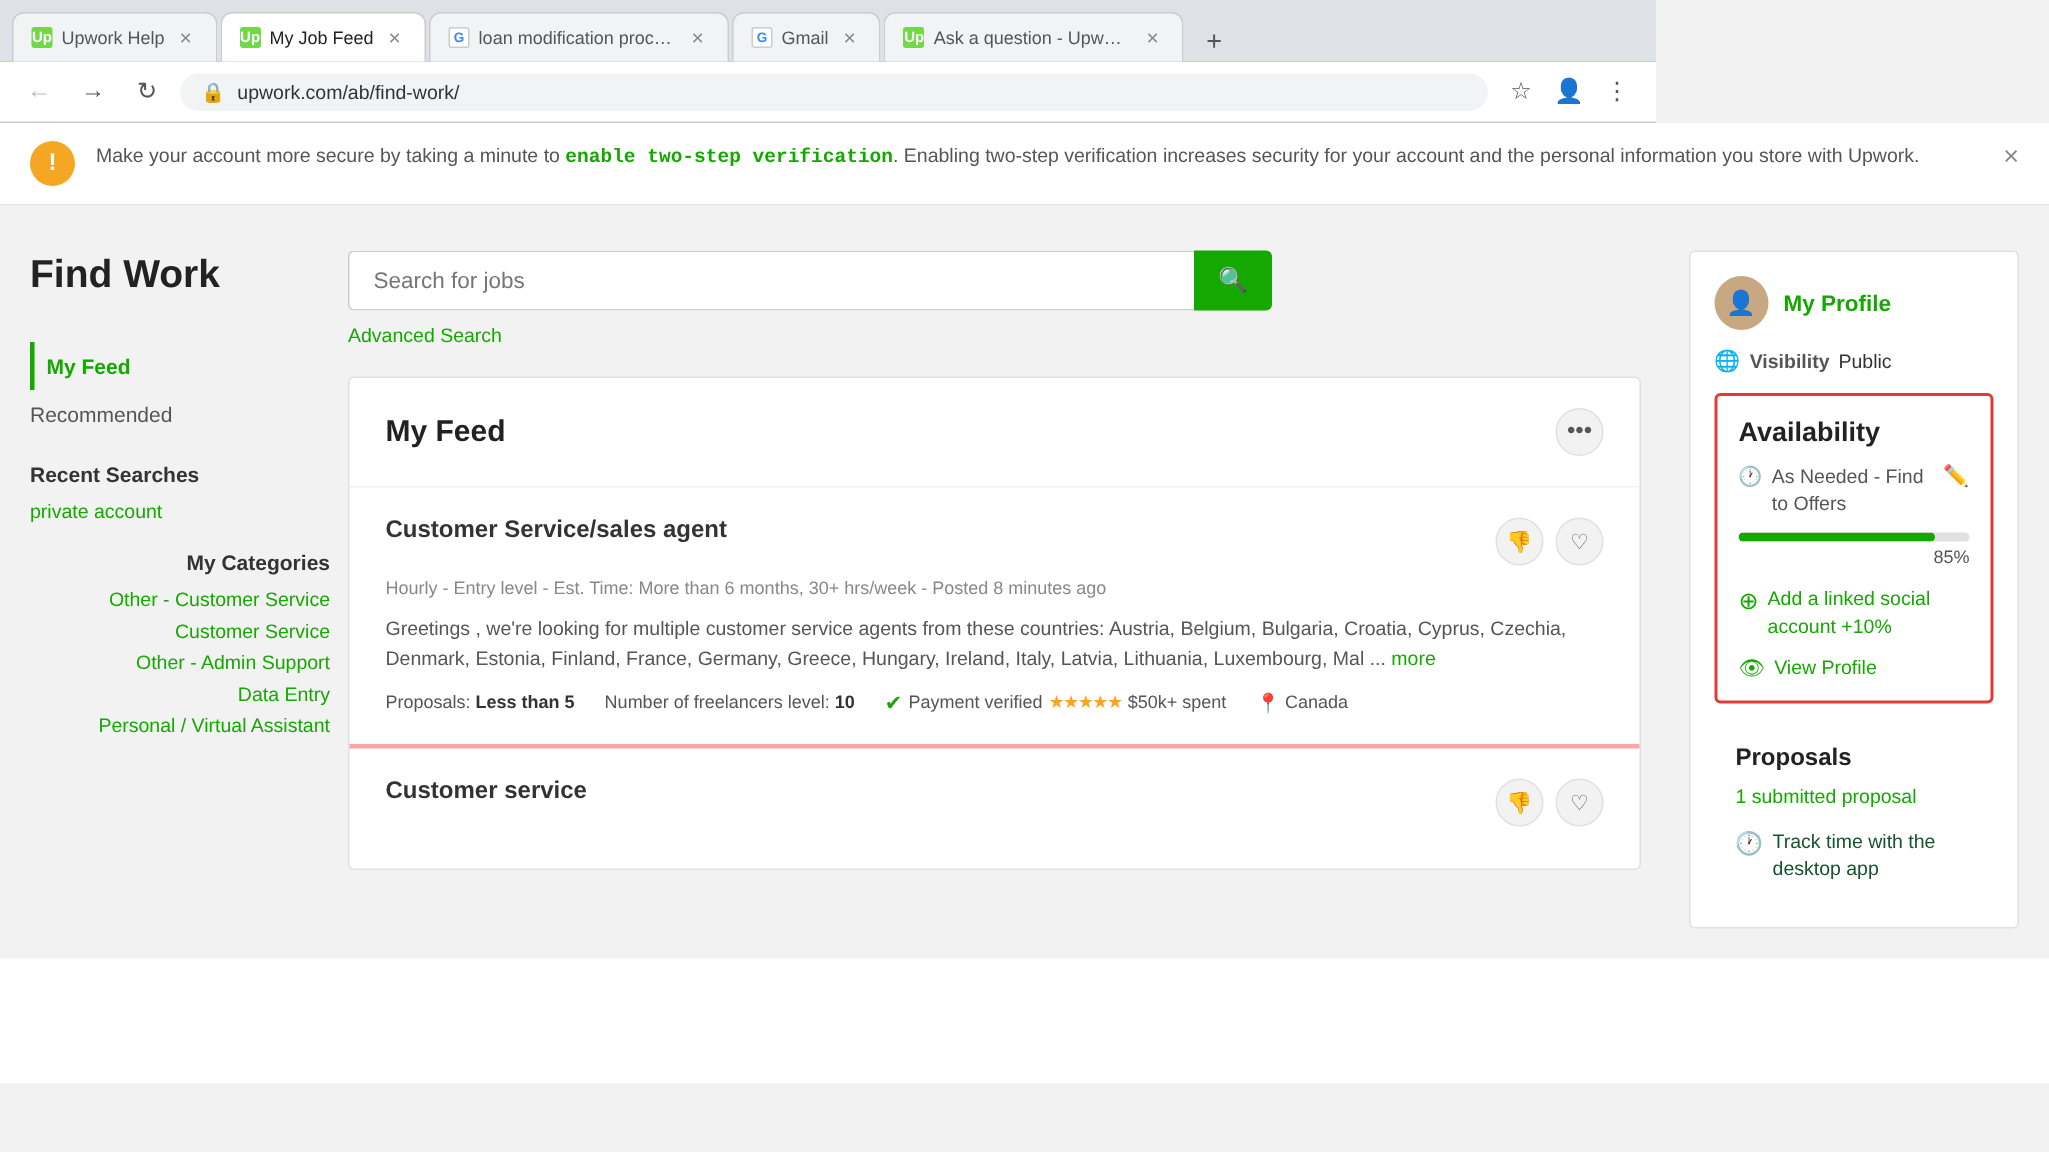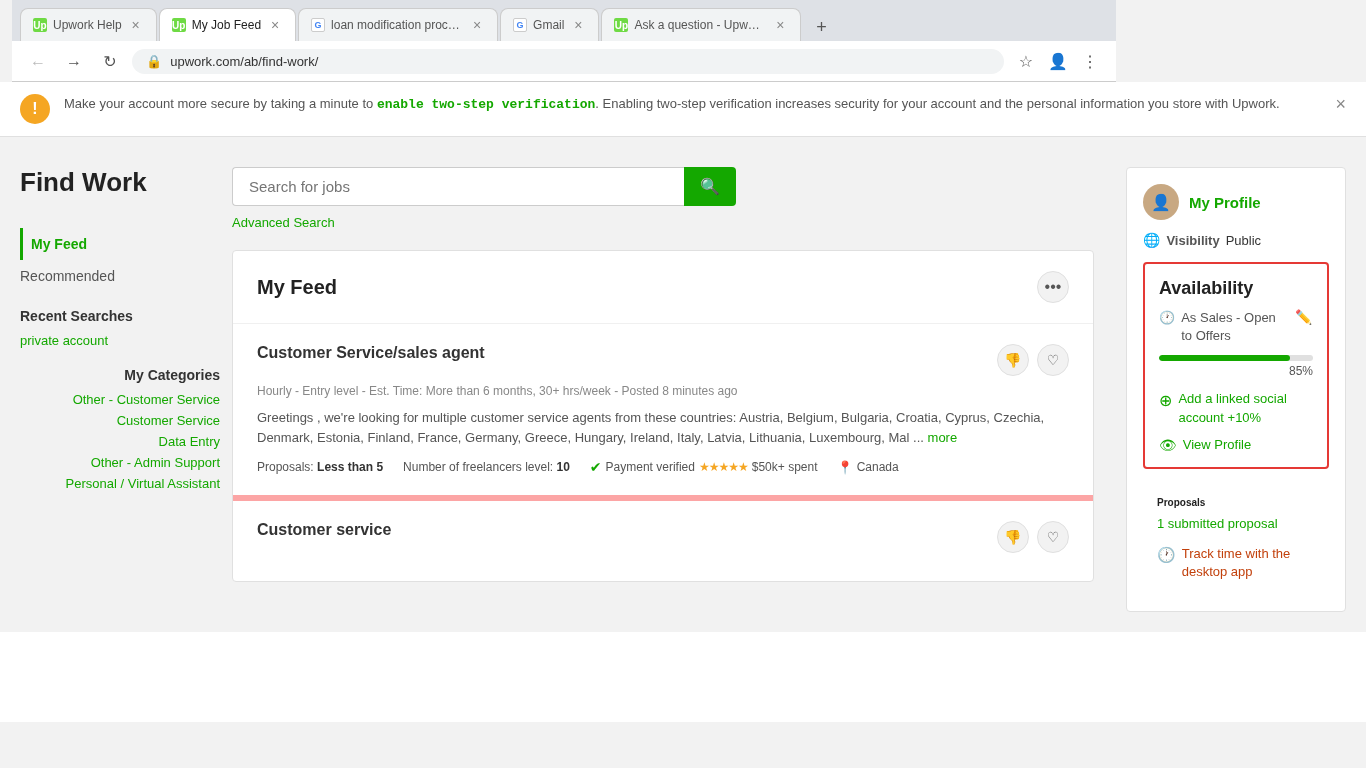--- a/index.html
+++ b/index.html
@@ -1,19 +1,19 @@
 <!DOCTYPE html>
 <html><head>
   <meta charset="utf-8">
   <style>
     * { box-sizing: border-box; margin: 0; padding: 0; }
     body { font-family: 'Segoe UI', Arial, sans-serif; background: #f2f2f2; font-size: 14px; color: #333; }
 
     
-    .browser-chrome { background: #1d4ed8; width: 1104px; margin-left: 12px; }
+    .browser-chrome { background: #1d4ed8; width: 1104px; }
     .tab-bar { display: flex; align-items: flex-end; padding: 8px 8px 0; background: #dee1e6; gap: 2px; }
     .tab { display: flex; align-items: center; gap: 6px; padding: 8px 12px; background: #f1f3f4; border-radius: 8px 8px 0 0; font-size: 12px; color: #555; max-width: 200px; cursor: pointer; border: 1px solid #ccc; border-bottom: none; }
     .tab.active { background: #fff; color: #222; z-index: 1; }
     .tab-favicon { width: 14px; height: 14px; border-radius: 2px; display: flex; align-items: center; justify-content: center; font-size: 10px; font-weight: bold; color: white; flex-shrink: 0; }
     .tab-favicon.upwork { background: #6fda44; }
     .tab-favicon.google { background: white; border: 1px solid #ccc; color: #4285f4; font-size: 9px; font-weight: bold; }
     .tab-label { flex: 1; overflow: hidden; text-overflow: ellipsis; white-space: nowrap; }
     .tab-close { color: #888; font-size: 14px; flex-shrink: 0; cursor: pointer; width: 16px; height: 16px; display: flex; align-items: center; justify-content: center; border-radius: 50%; }
     .tab-new { width: 28px; height: 28px; border-radius: 50%; background: transparent; display: flex; align-items: center; justify-content: center; font-size: 18px; color: #555; cursor: pointer; margin-left: 4px; }
 
@@ -38,41 +38,41 @@
 
     
     .main-layout { display: flex; padding: 30px 20px 20px; gap: 12px; max-width: 1366px; background: #f2f2f2; }
 
     
     .left-panel { width: 200px; flex-shrink: 0; }
     .find-work-title { font-size: 26px; font-weight: 600; color: #222; margin-bottom: 30px; }
 
     
     .search-area { flex: 1; margin: 0 20px 0 0; }
-    .search-bar-row { display: flex; gap: 0; margin-bottom: 8px; width: 504px; }
+    .search-bar-row { display: flex; gap: 0; margin-bottom: 8px; width: 616px; }
     .search-input { flex: 1; border: 1px solid #ccc; border-right: none; border-radius: 4px 0 0 4px; padding: 10px 16px; font-size: 15px; color: #999; outline: none; }
     .search-btn { background: #14a800; border: none; padding: 10px 16px; border-radius: 0 4px 4px 0; cursor: pointer; color: white; font-size: 16px; }
     .advanced-search-link { color: #14a800; font-size: 13px; cursor: pointer; text-decoration: none; }
 
     
     .sidebar { margin-top: 20px; }
     .sidebar-item { padding: 8px 0; font-size: 14px; color: #555; cursor: pointer; }
     .sidebar-item.active { color: #14a800; font-weight: 600; border-left: 3px solid #14a800; padding-left: 8px; }
     .sidebar-section-title { font-size: 14px; font-weight: 600; color: #333; margin: 16px 0 6px; }
     .sidebar-link { color: #14a800; font-size: 13px; cursor: pointer; display: block; padding: 3px 0; }
     .sidebar-categories { margin-top: 12px; text-align: right; }
 
     
     .feed-panel { background: #fff; border-radius: 4px; border: 1px solid #e0e0e0; }
     .feed-header { display: flex; justify-content: space-between; align-items: center; padding: 20px 24px; border-bottom: 1px solid #f0f0f0; }
     .feed-title { font-size: 20px; font-weight: 600; color: #222; }
     .feed-options-btn { width: 32px; height: 32px; border-radius: 50%; background: #f2f2f2; display: flex; align-items: center; justify-content: center; cursor: pointer; font-size: 16px; color: #555; border: 1px solid #e0e0e0; }
 
     
-    .job-card { padding: 20px 24px; border-bottom: 6px solid #fca5a5; }
+    .job-card { padding: 20px 24px; border-bottom: 3px solid #fca5a5; }
     .job-card-header { display: flex; justify-content: space-between; align-items: flex-start; margin-bottom: 8px; }
     .job-title { font-size: 16px; font-weight: 600; color: #333; cursor: pointer; }
     .job-actions { display: flex; gap: 8px; }
     .job-action-btn { width: 32px; height: 32px; border-radius: 50%; background: #f2f2f2; border: 1px solid #e0e0e0; display: flex; align-items: center; justify-content: center; cursor: pointer; font-size: 14px; color: #666; }
     .job-meta { font-size: 12px; color: #888; margin-bottom: 10px; }
     .job-description { font-size: 13px; color: #555; line-height: 1.5; margin-bottom: 12px; }
     .job-description a { color: #14a800; cursor: pointer; }
     .job-tags { display: flex; gap: 8px; flex-wrap: wrap; margin-bottom: 12px; }
     .job-tag { background: #f2f2f2; border: 1px solid #e0e0e0; border-radius: 20px; padding: 4px 12px; font-size: 12px; color: #555; }
     .job-footer { display: flex; align-items: center; gap: 20px; font-size: 12px; color: #555; }
@@ -108,25 +108,25 @@
     .progress-bar-fill { background: #14a800; height: 100%; border-radius: 4px; }
     .progress-label { font-size: 12px; color: #555; text-align: right; margin-top: 3px; }
     .add-social-row { display: flex; align-items: flex-start; gap: 6px; margin-bottom: 10px; }
     .plus-circle-icon { color: #14a800; font-size: 16px; flex-shrink: 0; margin-top: 1px; }
     .add-social-text { font-size: 13px; color: #14a800; cursor: pointer; line-height: 1.4; }
     .view-profile-row { display: flex; align-items: center; gap: 6px; }
     .eye-icon { color: #14a800; font-size: 14px; }
     .view-profile-text { font-size: 13px; color: #14a800; cursor: pointer; }
 
     .proposals-section { padding: 14px; }
-    .proposals-title { font-size: 10px; font-weight: 700; color: #222; margin-bottom: 8px; }
+    .proposals-title { font-size: 16px; font-weight: 700; color: #222; margin-bottom: 8px; }
     .submitted-proposals { color: #14a800; font-size: 13px; cursor: pointer; margin-bottom: 14px; display: block; }
     .track-time-row { display: flex; align-items: flex-start; gap: 6px; }
     .clock-green-icon { color: #14a800; font-size: 15px; flex-shrink: 0; margin-top: 1px; }
-    .track-time-text { font-size: 13px; color: #c2410c; cursor: pointer; line-height: 1.4; }
+    .track-time-text { font-size: 13px; color: #14532d; cursor: pointer; line-height: 1.4; }
 
     
     .job-card-2 { padding: 20px 24px; }
 
     
     .center-panel { flex: 1; }
   </style>
 </head>
 <body>
 
@@ -196,22 +196,22 @@
         <div class="sidebar-item active">My Feed</div>
         <div class="sidebar-item">Recommended</div>
 
         <div class="sidebar-section-title">Recent Searches</div>
         <a class="sidebar-link">private account</a>
 
         <div class="sidebar-categories">
           <div class="sidebar-section-title">My Categories</div>
           <a class="sidebar-link">Other - Customer Service</a>
           <a class="sidebar-link">Customer Service</a>
+          <a class="sidebar-link">Other - Admin Support</a>
           <a class="sidebar-link">Data Entry</a>
-          <a class="sidebar-link">Other - Admin Support</a>
           <a class="sidebar-link">Personal / Virtual Assistant</a>
         </div>
       </div>
     </div>
 
     <div class="center-panel">
 
       <div class="search-area">
         <div class="search-bar-row">
           <input class="search-input" type="text" placeholder="Search for jobs" style="">
@@ -284,21 +284,21 @@
         <div class="visibility-row">
           <span class="globe-icon">🌐</span>
           <span class="visibility-label">Visibility</span>
           <span class="visibility-value">Public</span>
         </div>
 
         <div class="availability-section">
           <div class="section-title">Availability</div>
           <div class="availability-row">
             <span class="clock-icon">🕐</span>
-            <span class="avail-text">As Sales - Open to Offers</span>
+            <span class="avail-text">As Needed - Find to Offers</span>
             <span class="edit-icon">✏️</span>
           </div>
           <div class="progress-row">
             <div class="progress-bar-bg">
               <div class="progress-bar-fill" style="width: 85%;"></div>
             </div>
             <div class="progress-label">85%</div>
           </div>
           <div class="add-social-row">
             <span class="plus-circle-icon">⊕</span>

